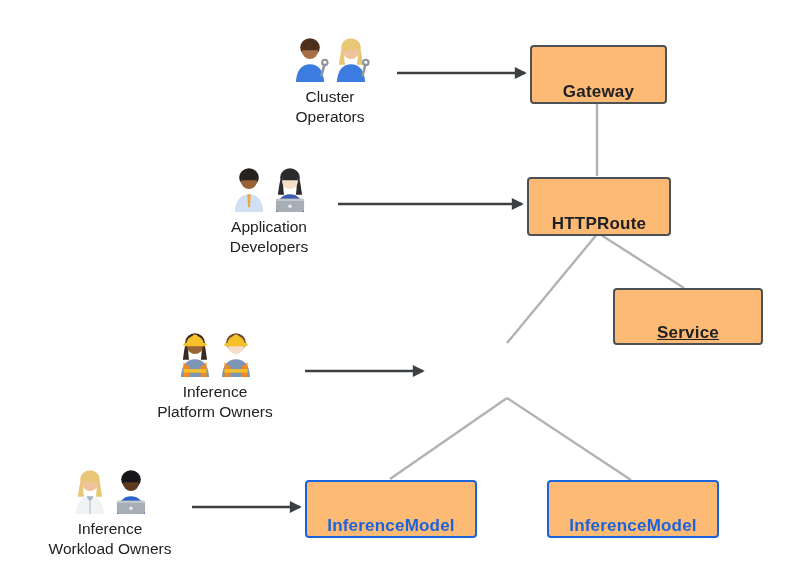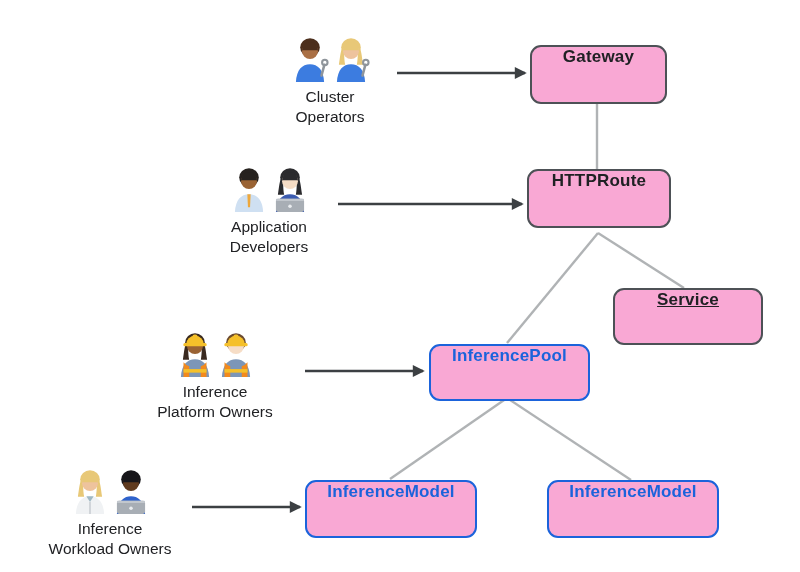--- a/index.html
+++ b/index.html
@@ -4,22 +4,22 @@
 <style>
   html,body{margin:0;padding:0;background:#ffffff;}
   .canvas{
     position:relative;width:800px;height:572px;background:#ffffff;overflow:hidden;
     font-family:"Liberation Sans","DejaVu Sans",sans-serif;
   }
   .edge-layer{position:absolute;left:0;top:0;}
   .edge{stroke:#b0b3b5;stroke-width:2.4;}
   .arrow{stroke:#3c4043;stroke-width:2.4;}
   .node{
-    position:absolute;display:flex;align-items:flex-start;justify-content:center;
-    background:#f9a8d4;border-radius:11px;font-weight:bold;font-size:17px;
+    position:absolute;display:flex;align-items:flex-end;justify-content:center;
+    background:#fdba74;border-radius:4px;font-weight:bold;font-size:17px;
     letter-spacing:.2px;
   }
   .node.dark{border:2.5px solid #4d5156;color:#202124;}
   .node.blue{border:2.5px solid #1b63db;color:#1b63db;}
   .persona{position:absolute;text-align:center;}
   .persona-icons{display:flex;justify-content:center;align-items:flex-end;gap:3px;height:48px;}
   .fig{display:inline-block;width:38px;height:48px;}
   .persona-label{
     margin-top:3px;font-size:15.5px;line-height:1.32;color:#202124;white-space:pre-line;
   }
@@ -44,28 +44,25 @@
 
     <line class="arrow" x1="397" y1="73" x2="525" y2="73" marker-end="url(#ah)"></line>
     <line class="arrow" x1="338" y1="204" x2="522" y2="204" marker-end="url(#ah)"></line>
     <line class="arrow" x1="305" y1="371" x2="423" y2="371" marker-end="url(#ah)"></line>
     <line class="arrow" x1="192" y1="507" x2="300" y2="507" marker-end="url(#ah)"></line>
   </svg>
 
   <div class="node dark" style="left:530px;top:45px;width:133px;height:55px;">
     <span>Gateway</span>
   </div>
-  <div class="node dark" style="left:527px;top:169px;width:140px;height:55px;">
+  <div class="node dark" style="left:527px;top:177px;width:140px;height:55px;">
     <span>HTTPRoute</span>
   </div>
   <div class="node dark" style="left:613px;top:288px;width:146px;height:53px;text-decoration:underline;">
     <span>Service</span>
-  </div>
-  <div class="node blue" style="left:429px;top:344px;width:157px;height:53px;">
-    <span>InferencePool</span>
   </div>
   <div class="node blue" style="left:305px;top:480px;width:168px;height:54px;">
     <span>InferenceModel</span>
   </div>
   <div class="node blue" style="left:547px;top:480px;width:168px;height:54px;">
     <span>InferenceModel</span>
   </div>
 
   <div class="persona" style="left:250px;top:36px;width:160px;">
     <div class="persona-icons">

